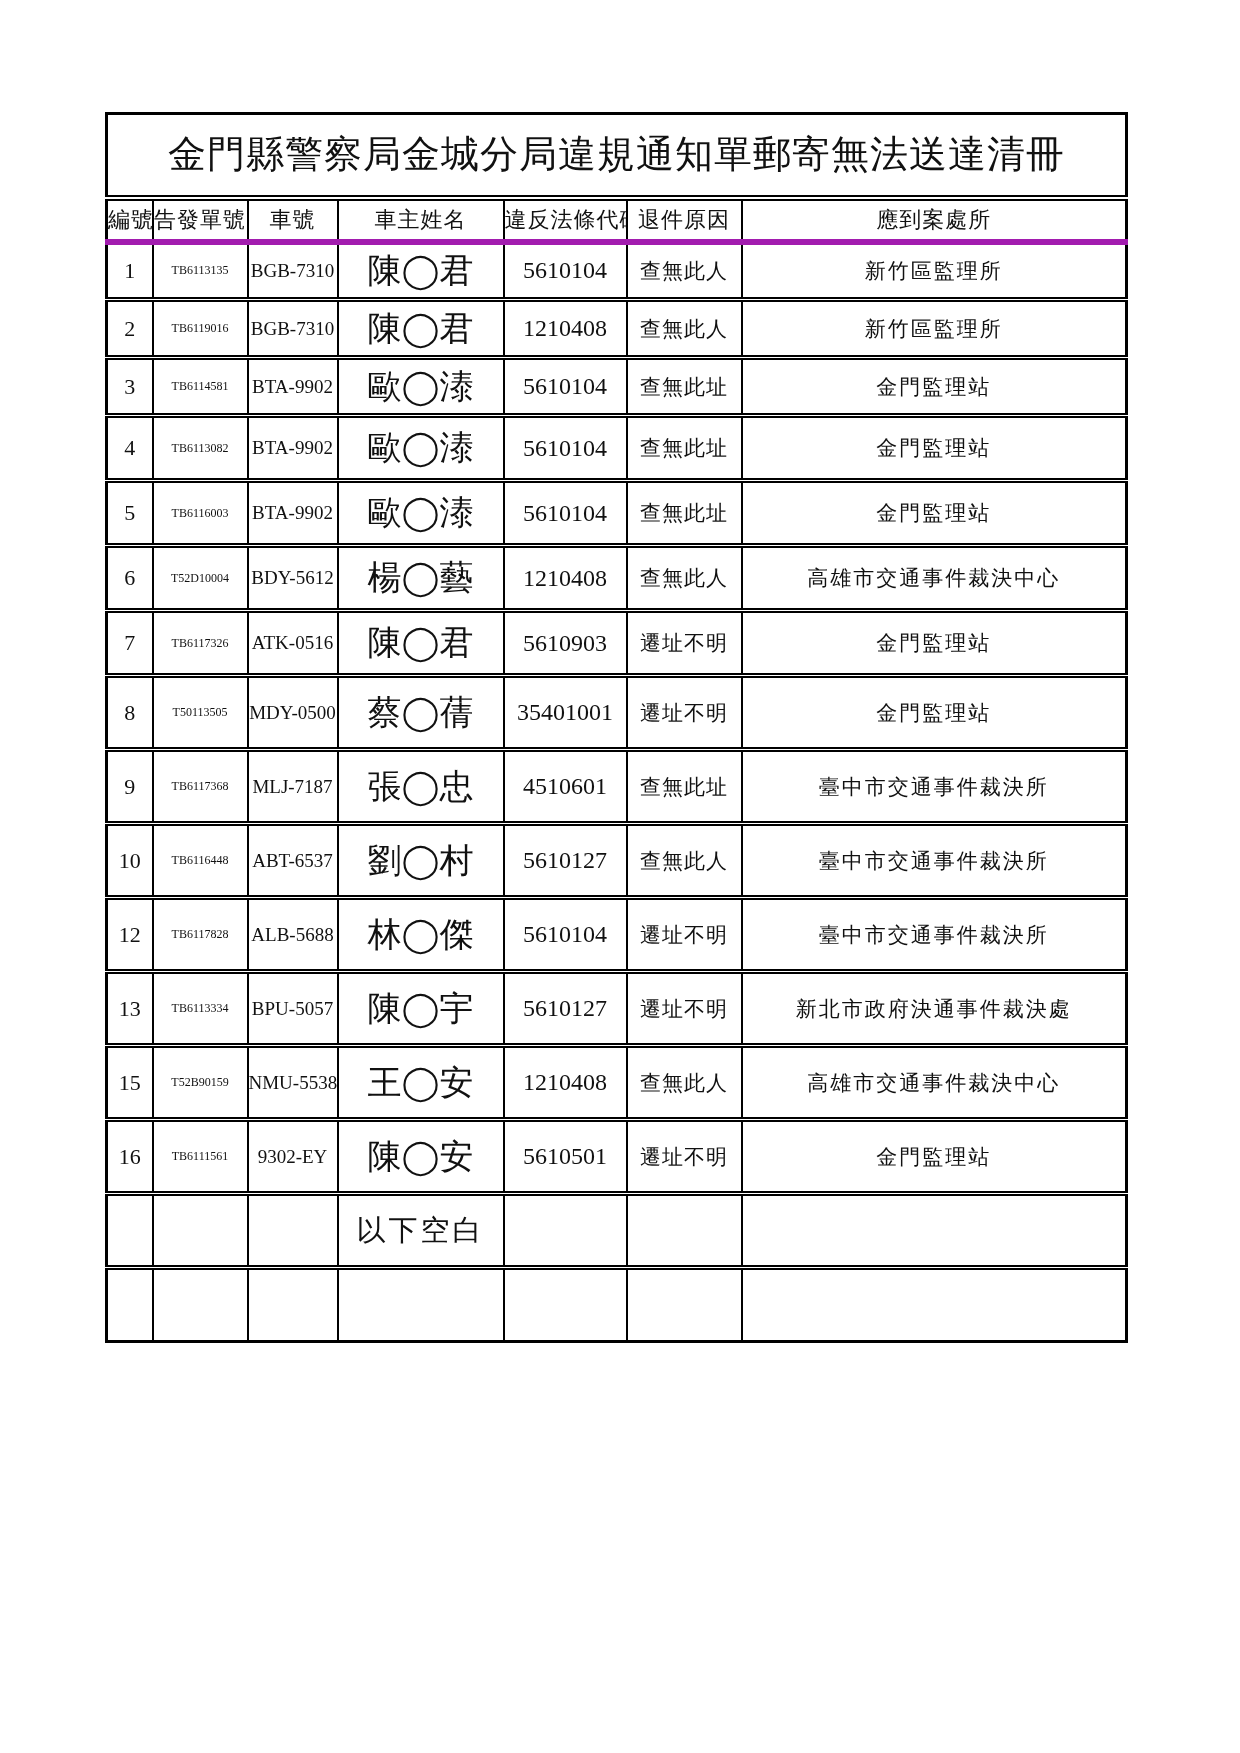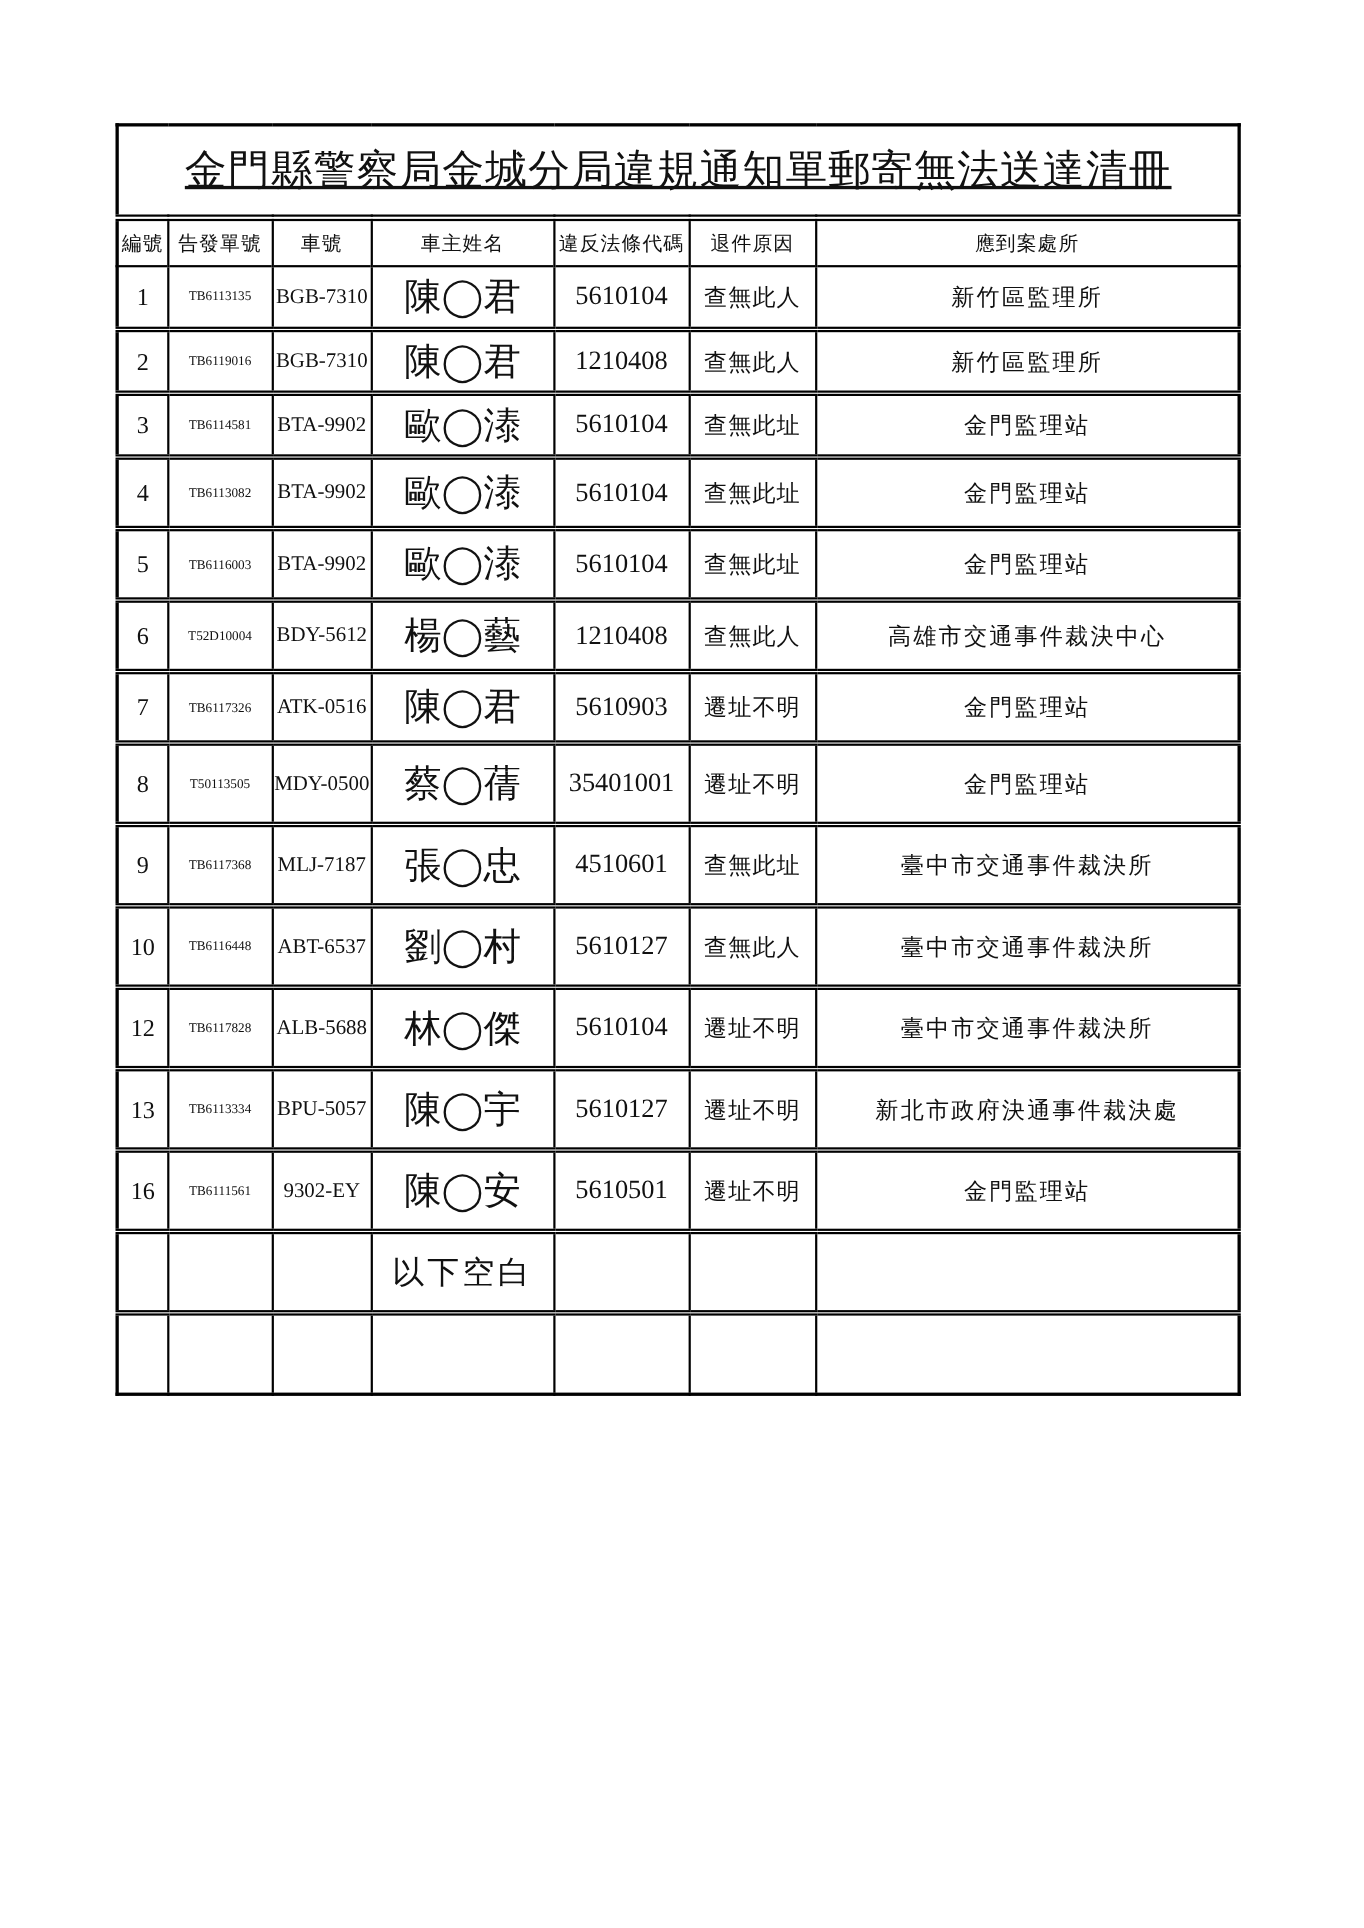--- a/index.html
+++ b/index.html
@@ -28,31 +28,31 @@
   td, th {
     border: 2px solid #000;
     overflow: hidden;
     white-space: nowrap;
     text-align: center;
     vertical-align: middle;
     padding: 0;
     font-weight: normal;
   }
   
-  tr.title-row { height: 84px; text-decoration: underline; }
+  tr.title-row { height: 84px; }
   td.title-cell {
     border-bottom: 6px double #000;
     font-size: 38px;
     letter-spacing: 1px;
   }
   
   tr.header-row { height: 44px; }
   tr.header-row th {
-    border-bottom: 1px solid #a21caf;
-    font-size: 18px;
+    border-bottom: 6px solid #a21caf;
+    font-size: 22px;
     letter-spacing: 1px;
   }
   
   tbody td { border-bottom: 5px double #000; }
   tbody tr:nth-child(-n+3)              { height: 58px; }
   tbody tr:nth-child(n+4):nth-child(-n+7)  { height: 65px; }
   tbody tr:nth-child(n+8):nth-child(-n+16) { height: 74px; }
   tbody tr:nth-child(17) { height: 77px; }
   tbody tr:nth-child(18) { height: 71px; }
   tbody tr:last-child td { border-bottom: none; }
@@ -198,20 +198,29 @@
         <tr>
     <td class="cell-no">13</td>
     <td class="cell-citation">TB6113334</td>
     <td class="cell-plate">BPU-5057</td>
     <td class="cell-name">陳◯宇</td>
     <td class="cell-code">5610127</td>
     <td class="cell-reason">遷址不明</td>
     <td class="cell-office">新北市政府決通事件裁決處</td>
   </tr>
         <tr>
+    <td class="cell-no">15</td>
+    <td class="cell-citation">T52B90159</td>
+    <td class="cell-plate">NMU-5538</td>
+    <td class="cell-name">王◯安</td>
+    <td class="cell-code">1210408</td>
+    <td class="cell-reason">查無此人</td>
+    <td class="cell-office">高雄市交通事件裁決中心</td>
+  </tr>
+        <tr>
     <td class="cell-no">16</td>
     <td class="cell-citation">TB6111561</td>
     <td class="cell-plate">9302-EY</td>
     <td class="cell-name">陳◯安</td>
     <td class="cell-code">5610501</td>
     <td class="cell-reason">遷址不明</td>
     <td class="cell-office">金門監理站</td>
   </tr>
         <tr>
         <td class="cell-no"></td>

